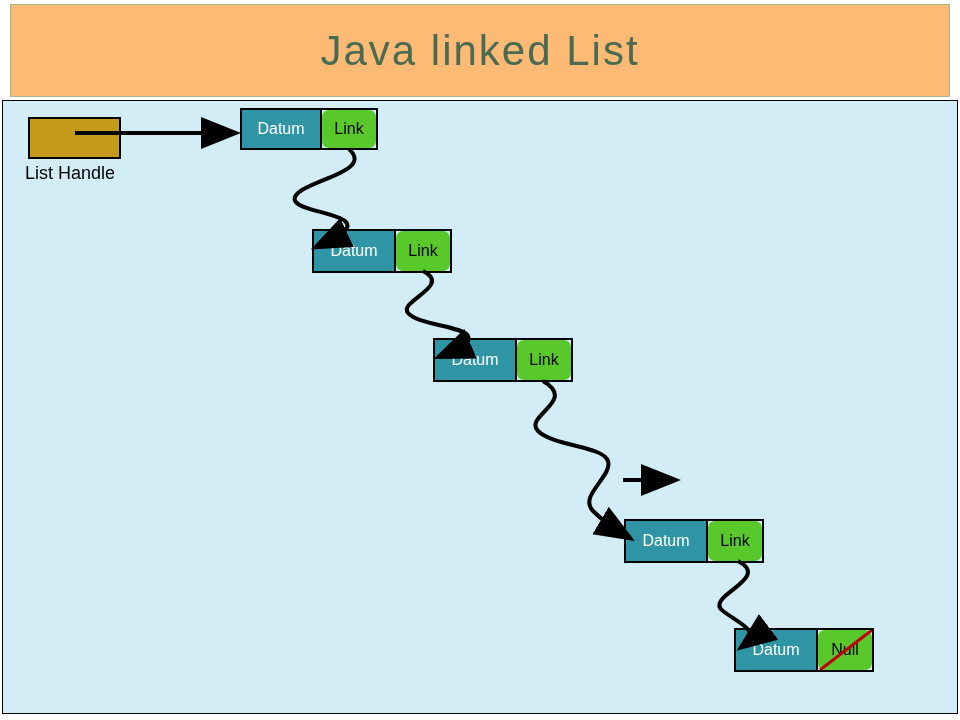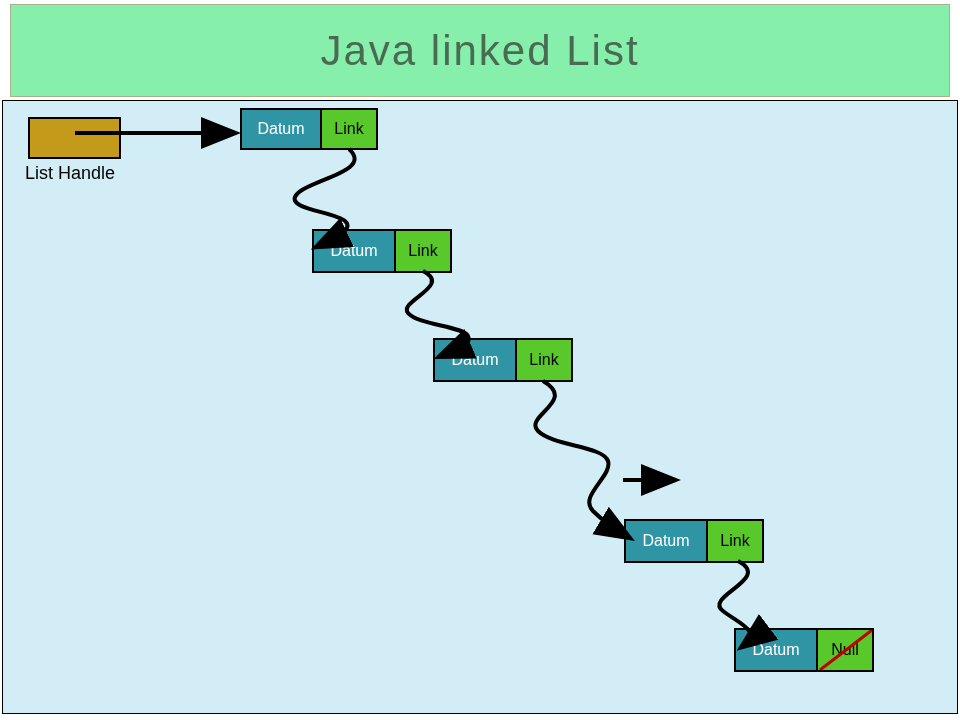--- a/index.html
+++ b/index.html
@@ -14,21 +14,21 @@
     width: 960px;
     height: 720px;
     position: relative;
   }
   .title-bar {
     position: absolute;
     left: 10px;
     top: 4px;
     width: 940px;
     height: 93px;
-    background: #86efac;
+    background: #fdba74;
     border: 1px solid #aab28a;
     box-sizing: border-box;
     display: flex;
     align-items: center;
     justify-content: center;
   }
   .title-text {
     font-family: "Comic Sans MS", cursive, sans-serif;
     font-size: 42px;
     color: #4a6a52;
@@ -70,20 +70,21 @@
     box-sizing: border-box;
     padding: 4px 4px;
   }
   .datum {
     background: #2f95a5;
     border-right: 2px solid #000;
   }
   .link {
     background: #58c82a;
     color: #000;
+    border-radius: 7px;
   }
   svg.connector {
     position: absolute;
     overflow: visible;
     pointer-events: none;
   }
 </style>
 </head>
 <body>
 

